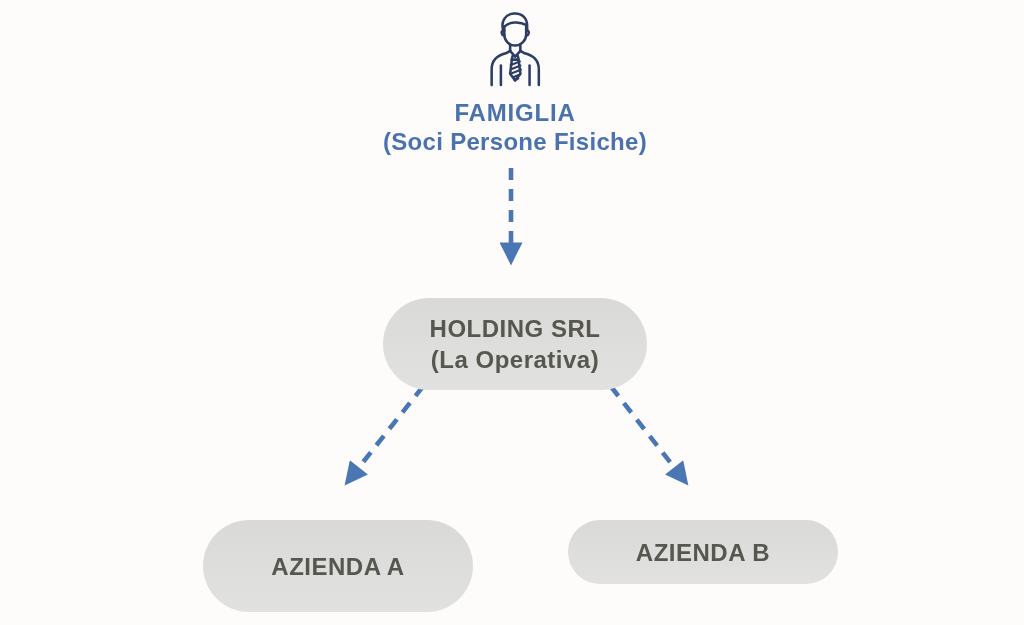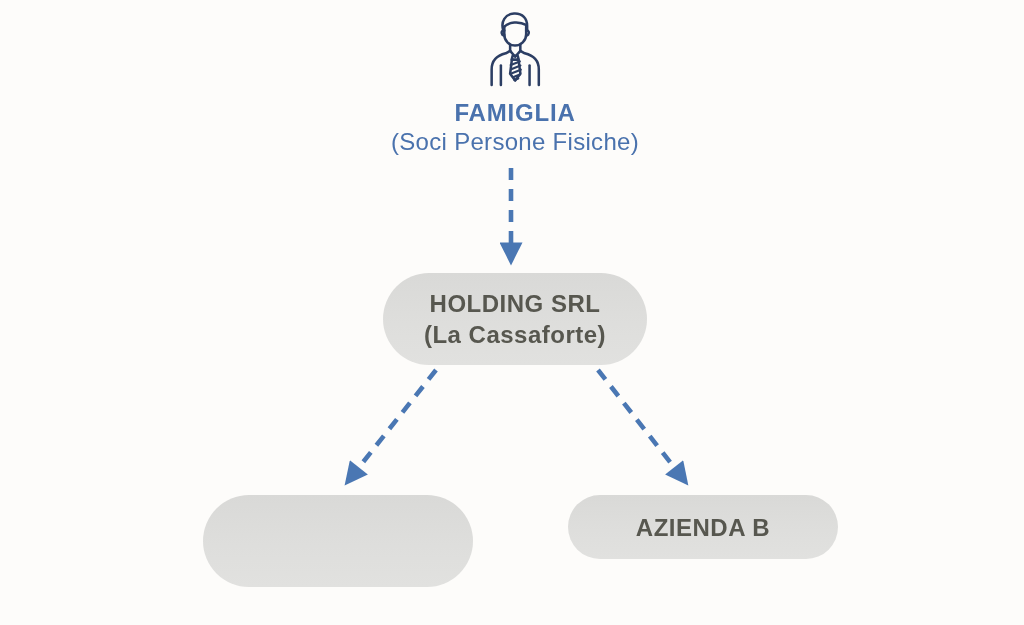--- a/index.html
+++ b/index.html
@@ -34,32 +34,33 @@
   .family-title{
     color:var(--blue);
     font-size:24px;font-weight:700;
     letter-spacing:0.8px;
     line-height:29px;
     white-space:nowrap;
     text-align:right;
   }
   .family-subtitle{
     color:var(--blue);
-    font-size:24px;font-weight:400;
+    font-size:24px;font-weight:700;
     letter-spacing:0.3px;
     line-height:29px;
     white-space:nowrap;
   }
   .node{
     position:absolute;
     background:linear-gradient(180deg,#d9d9d7 0%,#dededc 55%,#e1e1df 100%);
     border-radius:46px;
     display:flex;flex-direction:column;
     align-items:center;justify-content:center;
     text-align:center;
+    margin-top:25px;
   }
   .node-title,.node-subtitle{
     color:var(--node-text);
     font-size:24px;font-weight:700;
     line-height:31px;
     letter-spacing:0.5px;
     white-space:nowrap;
   }
   .node-holding{left:383px;top:273px;width:264px;height:92px;}
   .node-company-a{left:203px;top:495px;width:270px;height:92px;}
@@ -122,23 +123,24 @@
       <line class="tie-stripe" x1="32.8" y1="66" x2="42" y2="62.3"></line>
       <line class="tie-stripe" x1="34" y1="70" x2="41" y2="67.2"></line>
       <line class="tie-stripe" x1="35.4" y1="73" x2="39.4" y2="71.3"></line>
     </svg>
     <div class="family-title">FAMIGLIA</div>
     <div class="family-subtitle">(Soci Persone Fisiche)</div>
   </div>
 
   <div class="node node-holding">
     <div class="node-title">HOLDING SRL</div>
-    <div class="node-subtitle">(La Cassaforte)</div>
+    <div class="node-subtitle">(La Operativa)</div>
   </div>
 
   <div class="node node-company-a">
+    <div class="node-title">AZIENDA A</div>
   </div>
 
   <div class="node node-company-b">
     <div class="node-title">AZIENDA B</div>
   </div>
 
 </div>
 
 </body></html>

